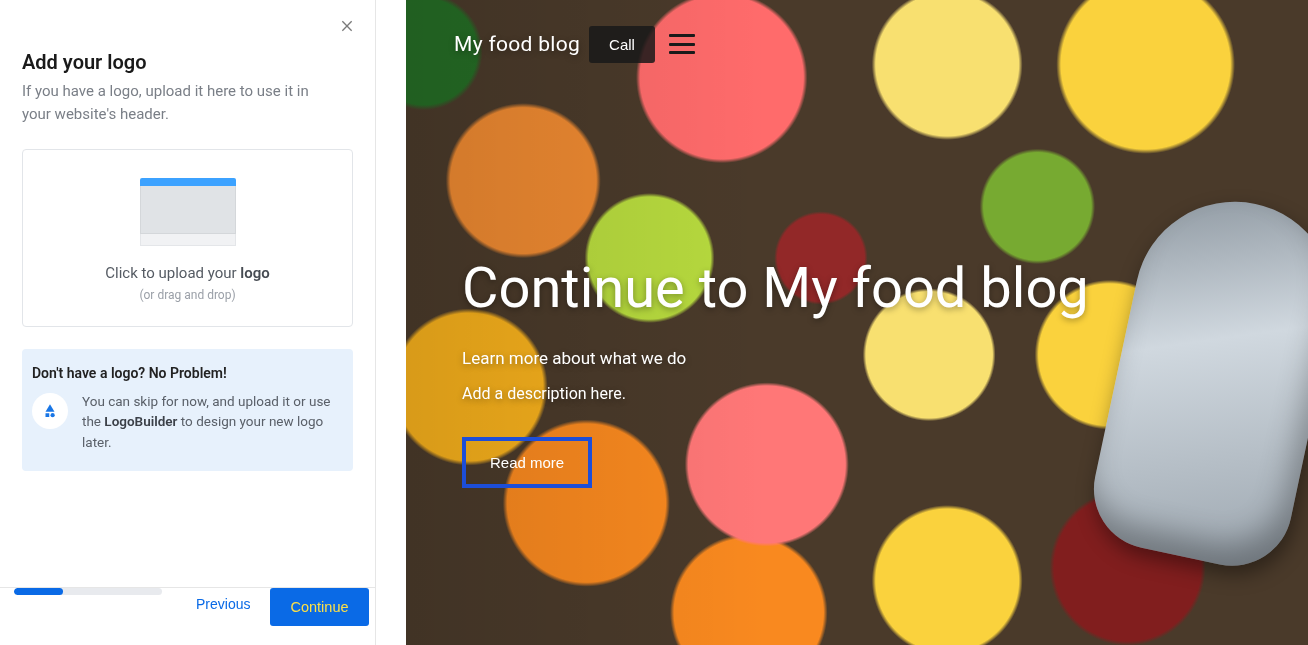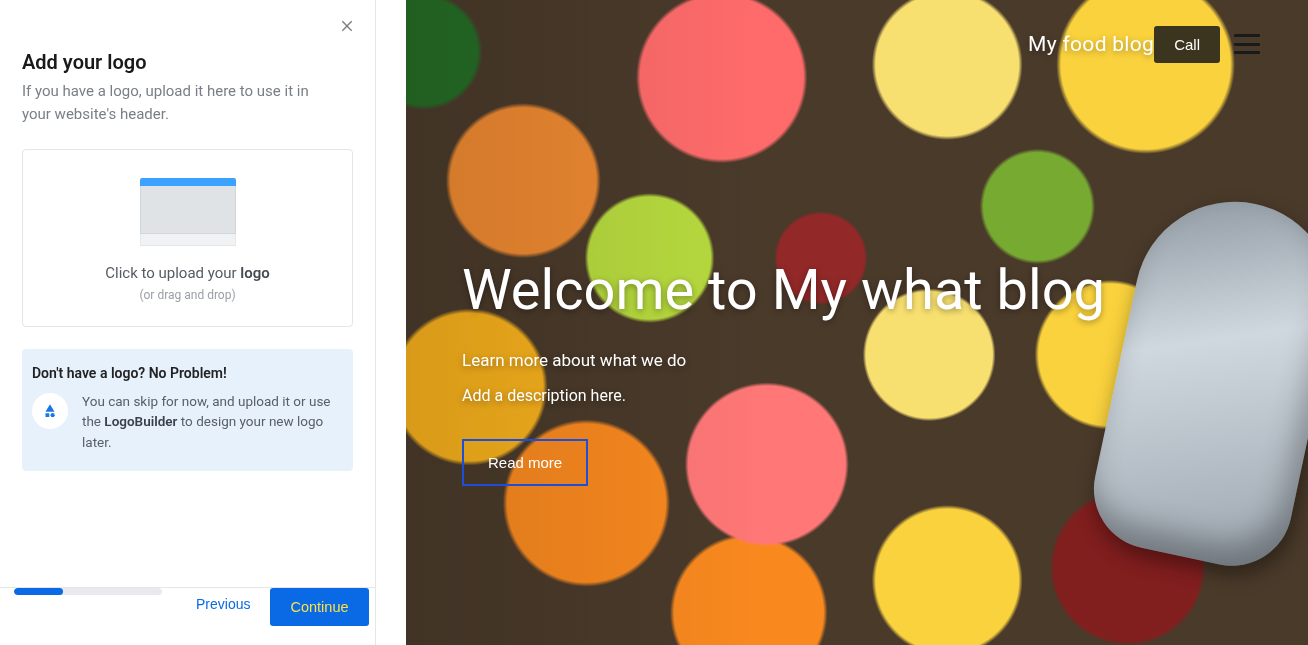--- a/index.html
+++ b/index.html
@@ -67,32 +67,32 @@
      filter: saturate(110%);
   }
   .hero-bg::after{
      content:""; position:absolute; inset:0;
      background: linear-gradient(90deg, rgba(0,0,0,.12), rgba(0,0,0,0) 40%);
   }
   
   .juicer{ position:absolute; right:-10px; top:200px; width:200px; height:360px; background:linear-gradient(-20deg,#9aa4ad,#d0d8df 60%,#8a949d); border-radius:100px 100px 60px 60px; transform:rotate(12deg); box-shadow:inset -10px -20px 30px rgba(0,0,0,.3), 4px 8px 20px rgba(0,0,0,.4);}
   
   .hero-content{ position:relative; z-index:2; height:100%; padding:24px 48px; color:#fff; text-shadow:0 2px 6px rgba(0,0,0,.35); display:flex; flex-direction:column;}
-  .topbar{ display:flex; align-items:center; justify-content:flex-end; height:40px;}
+  .topbar{ display:flex; align-items:center; justify-content:flex-start; height:40px;gap:9px;}
   .site-title{ font-size:21px; font-weight:400; letter-spacing:.3px;}
   .top-actions{ display:flex; align-items:center; gap:14px;}
   .call-btn{ background:rgba(25,25,25,.85); color:#fff; border:none; border-radius:3px; padding:10px 20px; font-size:15px; cursor:pointer;}
   .hamburger{ width:26px; height:20px; cursor:pointer; display:flex; flex-direction:column; justify-content:space-between;}
   .hamburger span{ display:block; height:3px; background:#1a1a1a; border-radius:1px;}
   
   .hero-main{ flex:1; display:flex; flex-direction:column; justify-content:center; gap:28px; max-width:720px; margin-left:8px; padding-top:60px;}
   .hero-h{ font-size:56px; font-weight:400; line-height:1.12;}
   .hero-p1{ font-size:17px;}
   .hero-p2{ font-size:16px; margin-top:-12px;}
-  .read-btn{ align-self:flex-start; border:2px solid #1d4ed8; background:transparent; color:#fff; padding:13px 24px; font-size:15px; cursor:pointer; margin-top:6px;}
+  .read-btn{ align-self:flex-start; border:4px solid #1d4ed8; background:transparent; color:#fff; padding:13px 24px; font-size:15px; cursor:pointer; margin-top:6px;}
 </style>
 </head>
 <body>
 
 <aside class="sidebar">
   <div class="sidebar-inner">
     <button class="close-btn">
       <svg viewBox="0 0 24 24" fill="none">
           <path d="M5 5l14 14M19 5L5 19"></path>
         </svg>
@@ -151,20 +151,20 @@
         <div class="top-actions">
           <button class="call-btn">Call</button>
           <div class="hamburger">
             <span></span>
               <span></span>
               <span></span>
           </div>
         </div>
       </div>
       <div class="hero-main">
-        <h2 class="hero-h">Welcome to My what blog</h2>
+        <h2 class="hero-h">Continue to My food blog</h2>
         <p class="hero-p1">Learn more about what we do</p>
         <p class="hero-p2">Add a description here.</p>
         <button class="read-btn">Read more</button>
       </div>
     </div>
   </div>
 </main>
 
 </body></html>

